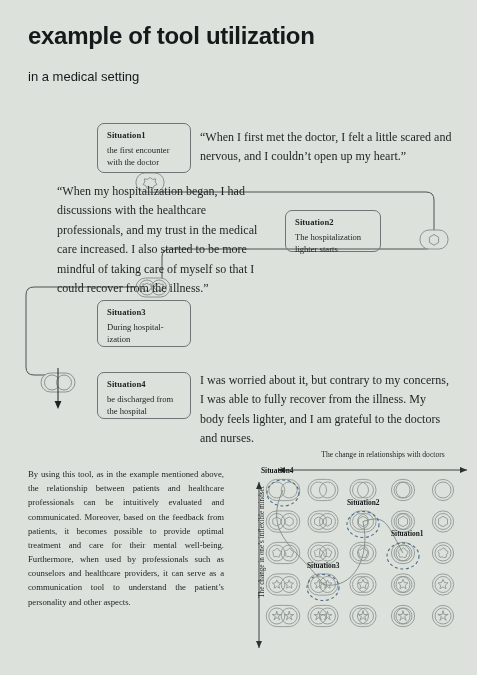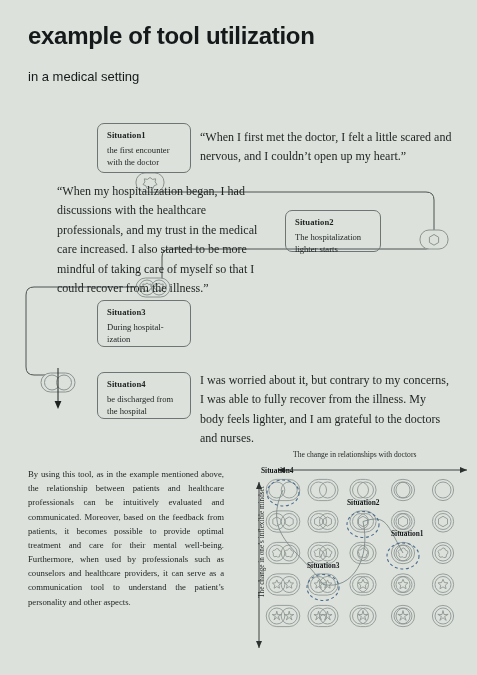--- a/index.html
+++ b/index.html
@@ -56,21 +56,21 @@
   
   .btmpara{
     position:absolute;left:28px;top:467px;width:196px;
     font-size:8.7px;line-height:1.63;text-align:justify;color:#1d2220;
   }
 
   
   .matrix{position:absolute;left:245px;top:450px;width:232px;height:205px;}
   .matrix svg{position:absolute;left:0;top:0;}
   .axis-x-label{
-    position:absolute;left:48px;top:0px;width:180px;
+    position:absolute;left:48px;top:0px;width:180px;text-align:center;
     font-size:7.6px;color:#1d2220;
   }
   .axis-y-label{
     position:absolute;left:-48px;top:88px;width:130px;text-align:center;
     font-size:7.2px;color:#1d2220;
     transform:rotate(-90deg);
   }
   .mlabel{
     position:absolute;font-weight:bold;font-size:7.4px;color:#15191a;
     white-space:nowrap;

